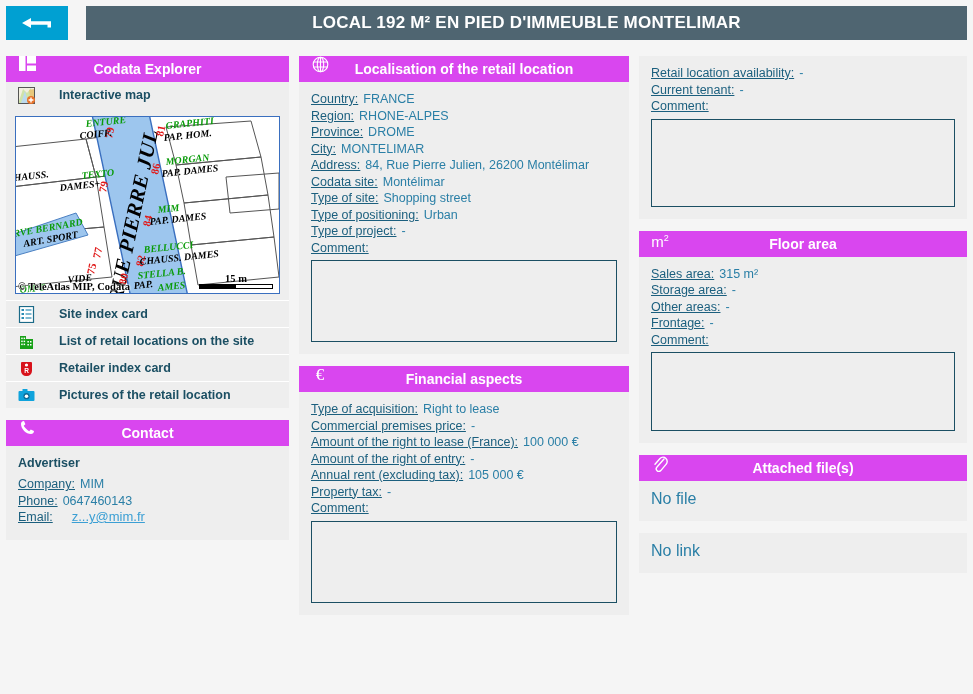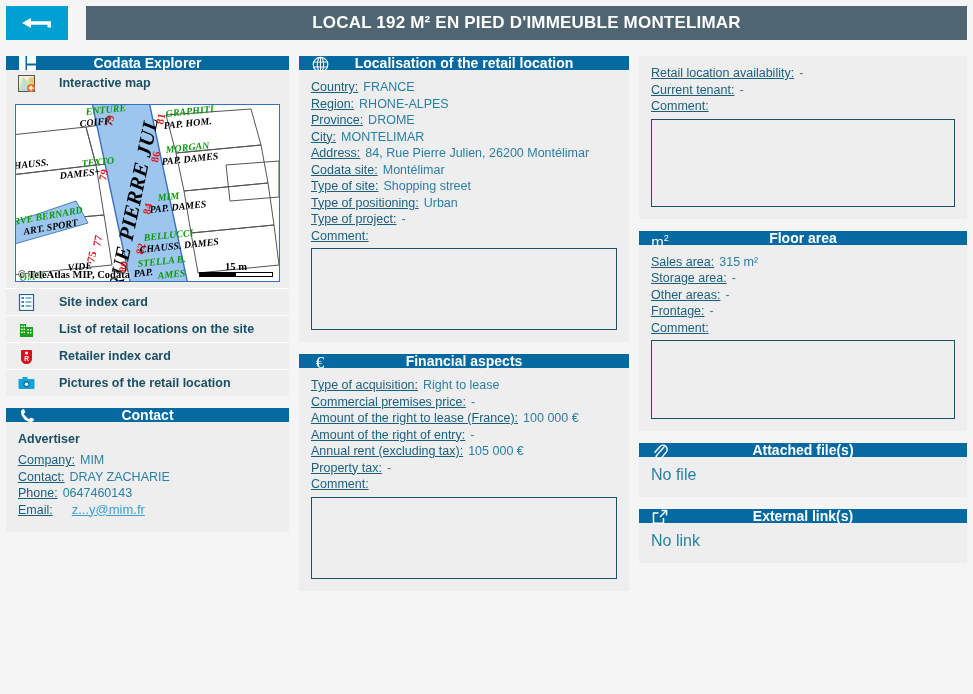--- a/index.html
+++ b/index.html
@@ -28,21 +28,21 @@
     white-space: nowrap;
   }
 
   
   .col-left   { position: absolute; left: 6px;   top: 56px; width: 283px; }
   .col-mid    { position: absolute; left: 299px; top: 56px; width: 330px; }
   .col-right  { position: absolute; left: 639px; top: 56px; width: 328px; }
 
   .panel { background: #eeeeee; margin-bottom: 12px; }
   .panel-head {
-    position: relative; height: 14px; background: #0369a1;
+    position: relative; height: 26px; background: #d946ef;
     display: flex; align-items: center; justify-content: center;
   }
   .panel-head .ph-title {
     color: #ffffff; font-size: 14px; font-weight: bold; white-space: nowrap;
   }
   .panel-head .ph-icon {
     position: absolute; left: 8px; top: 0; height: 26px; width: 26px;
     display: flex; align-items: flex-start; justify-content: center; color: #fff;
   }
   .panel-body { padding: 9px 12px 12px 12px; }
@@ -287,23 +287,20 @@
           </svg>
         </span>
         <span class="ph-title">Contact</span>
       </div>
       <div class="contact-body">
         <div class="advertiser">Advertiser</div>
         <div class="field">
           <span class="lbl">Company:</span><span class="val">MIM</span>
         </div>
         <div class="field">
-          <span class="lbl">Contact:</span><span class="val">DRAY ZACHARIE</span>
-        </div>
-        <div class="field">
           <span class="lbl">Phone:</span><span class="val">0647460143</span>
         </div>
         <div class="field">
           <span class="lbl">Email:</span><span class="mailto">z...y@mim.fr</span>
         </div>
       </div>
     </div>
   </div>
 
   <div class="col-mid">
@@ -388,27 +385,17 @@
           <svg width="16" height="17" viewBox="0 0 16 17" fill="none" stroke="#ffffff" stroke-width="1.4" stroke-linecap="round">
             <path d="M12 4 L5 12 a2.6 2.6 0 0 0 3.8 3.6 L14 9.4 a4.2 4.2 0 0 0 -6 -5.9 L3 9.2"></path>
           </svg>
         </span>
         <span class="ph-title">Attached file(s)</span>
       </div>
       <div class="empty-note">No file</div>
     </div>
 
     <div class="panel">
-      <div class="panel-head">
-        <span class="ph-icon">
-          <svg width="16" height="16" viewBox="0 0 16 16" fill="none" stroke="#ffffff" stroke-width="1.5">
-            <path d="M11.5 9 v5.2 H1.5 V4 h5"></path>
-            <path d="M8 8 L14.5 1.5"></path>
-            <path d="M9.5 1.5 H14.6 V6.5"></path>
-          </svg>
-        </span>
-        <span class="ph-title">External link(s)</span>
-      </div>
       <div class="empty-note">No link</div>
     </div>
   </div>
 
 </div>
 
 </body></html>

